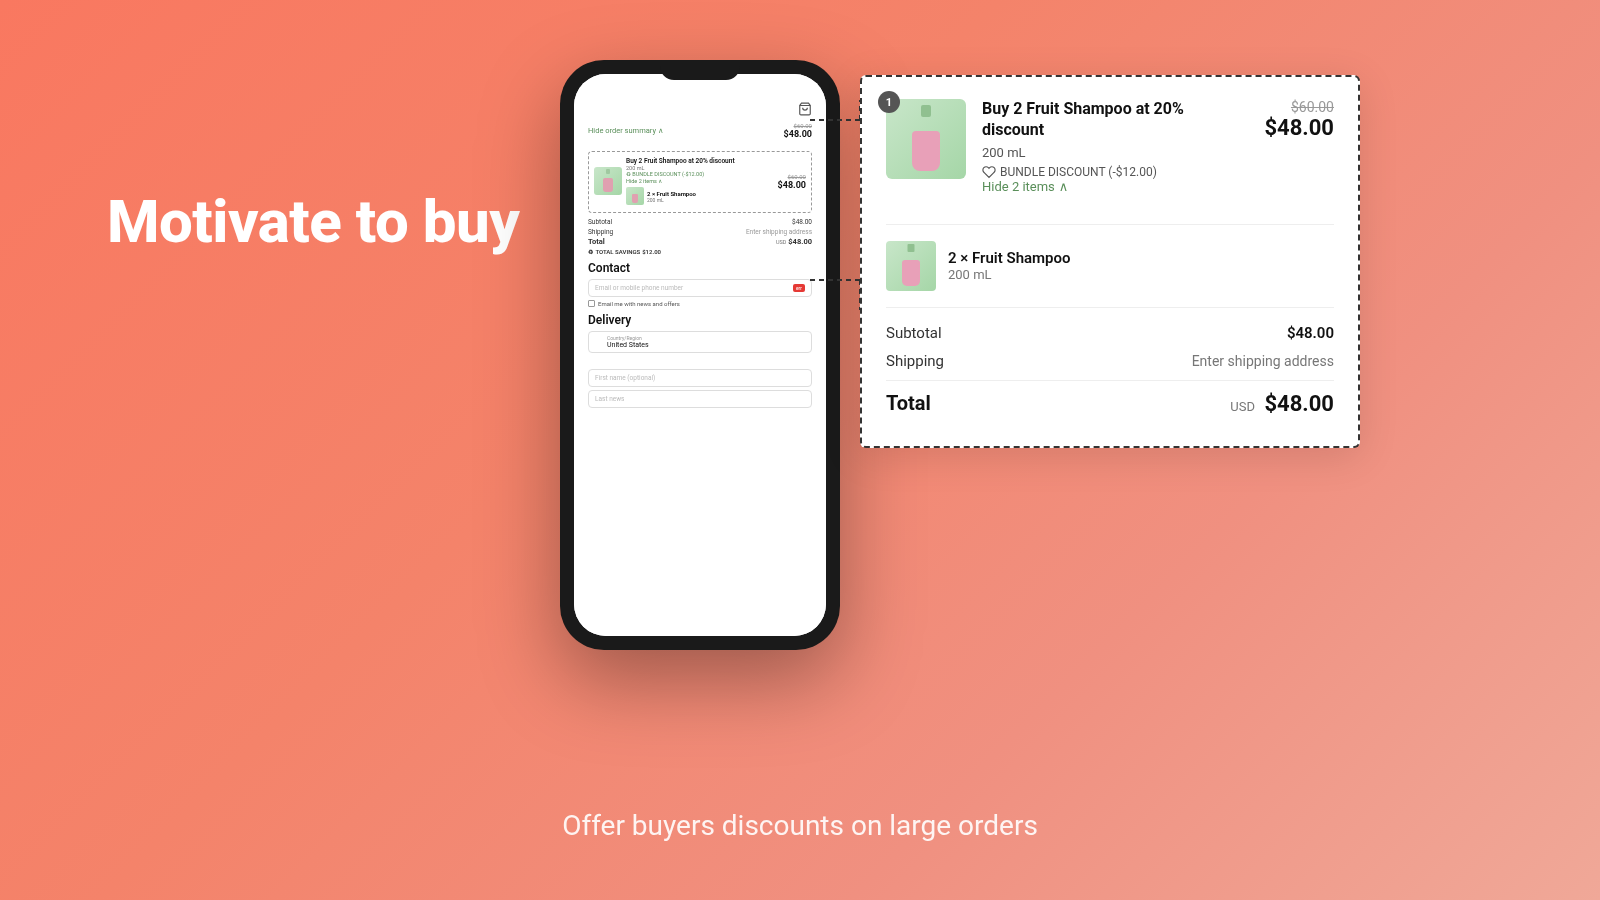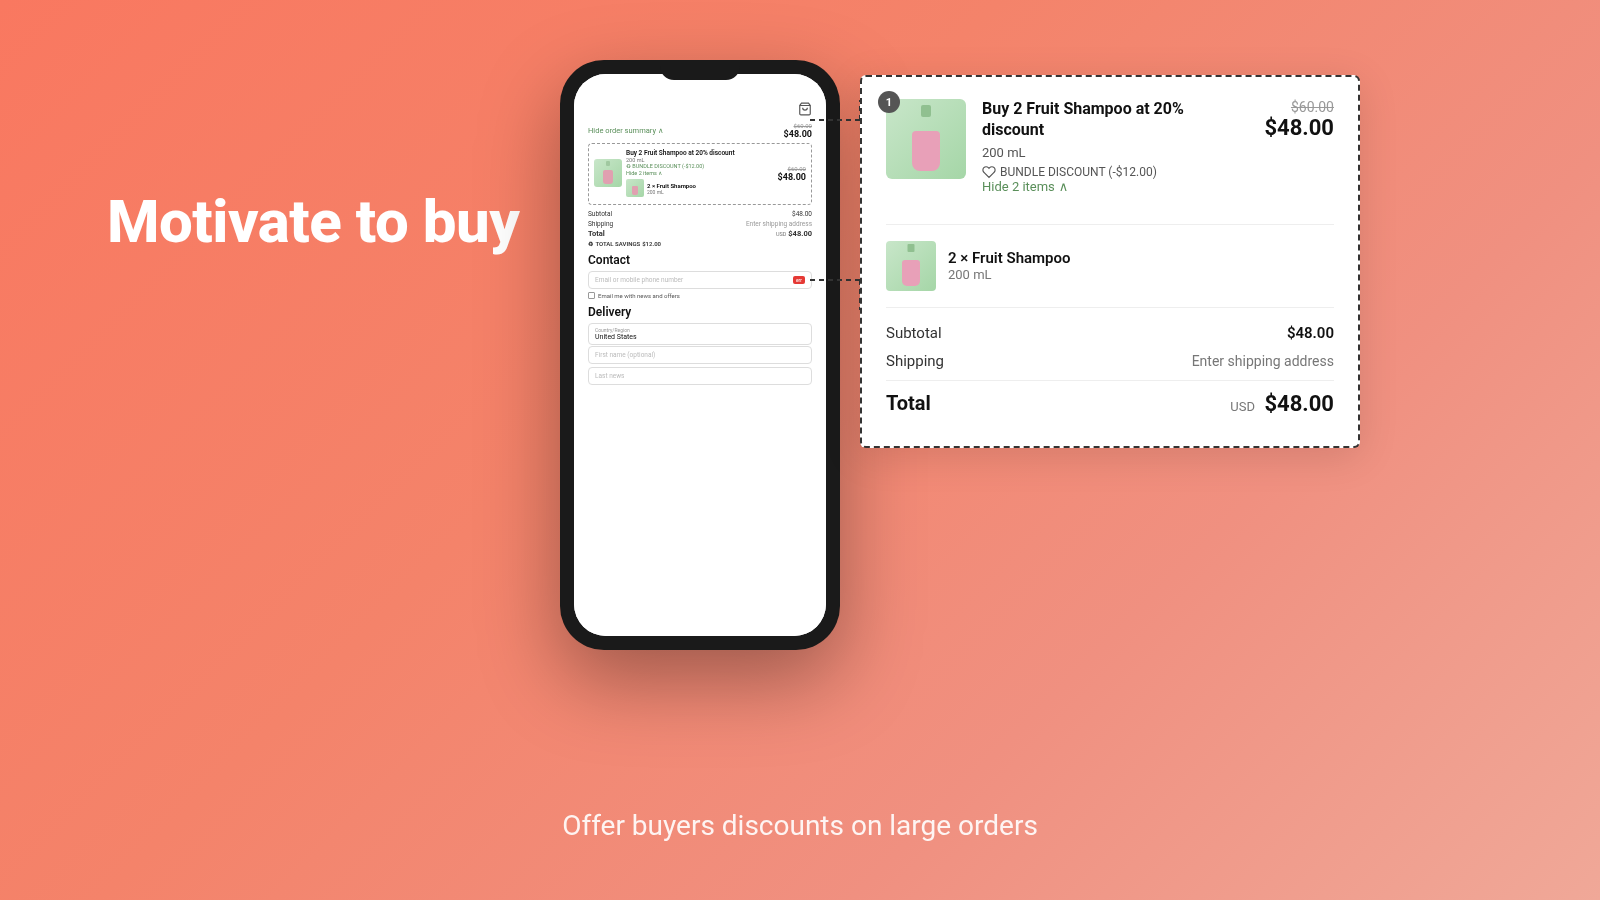--- a/index.html
+++ b/index.html
@@ -94,21 +94,21 @@
     .screen-topbar {
       display: flex;
       justify-content: flex-end;
       margin-bottom: 6px;
     }
 
     .order-summary-row {
       display: flex;
       justify-content: space-between;
       align-items: center;
-      margin-bottom: 4px;
+      margin-bottom: 12px;
     }
 
     .hide-summary-link {
       color: #5a8f5a;
       font-size: 7.5px;
     }
 
     .price-old-sm {
       font-size: 6px;
       text-decoration: line-through;
@@ -292,24 +292,24 @@
     .checkbox-sm {
       width: 7px;
       height: 7px;
       border: 1px solid #999;
       border-radius: 1px;
     }
 
     .select-field-sm {
       border: 1px solid #ddd;
       border-radius: 4px;
-      padding: 3px 6px;
+      padding: 3px 18px;
       font-size: 6px;
       color: #999;
-      margin-bottom: 1px;
+      margin-bottom: 16px;
       display: flex;
       flex-direction: column;
     }
 
     .select-label-sm {
       font-size: 5px;
       color: #999;
     }
 
     .select-val-sm {

